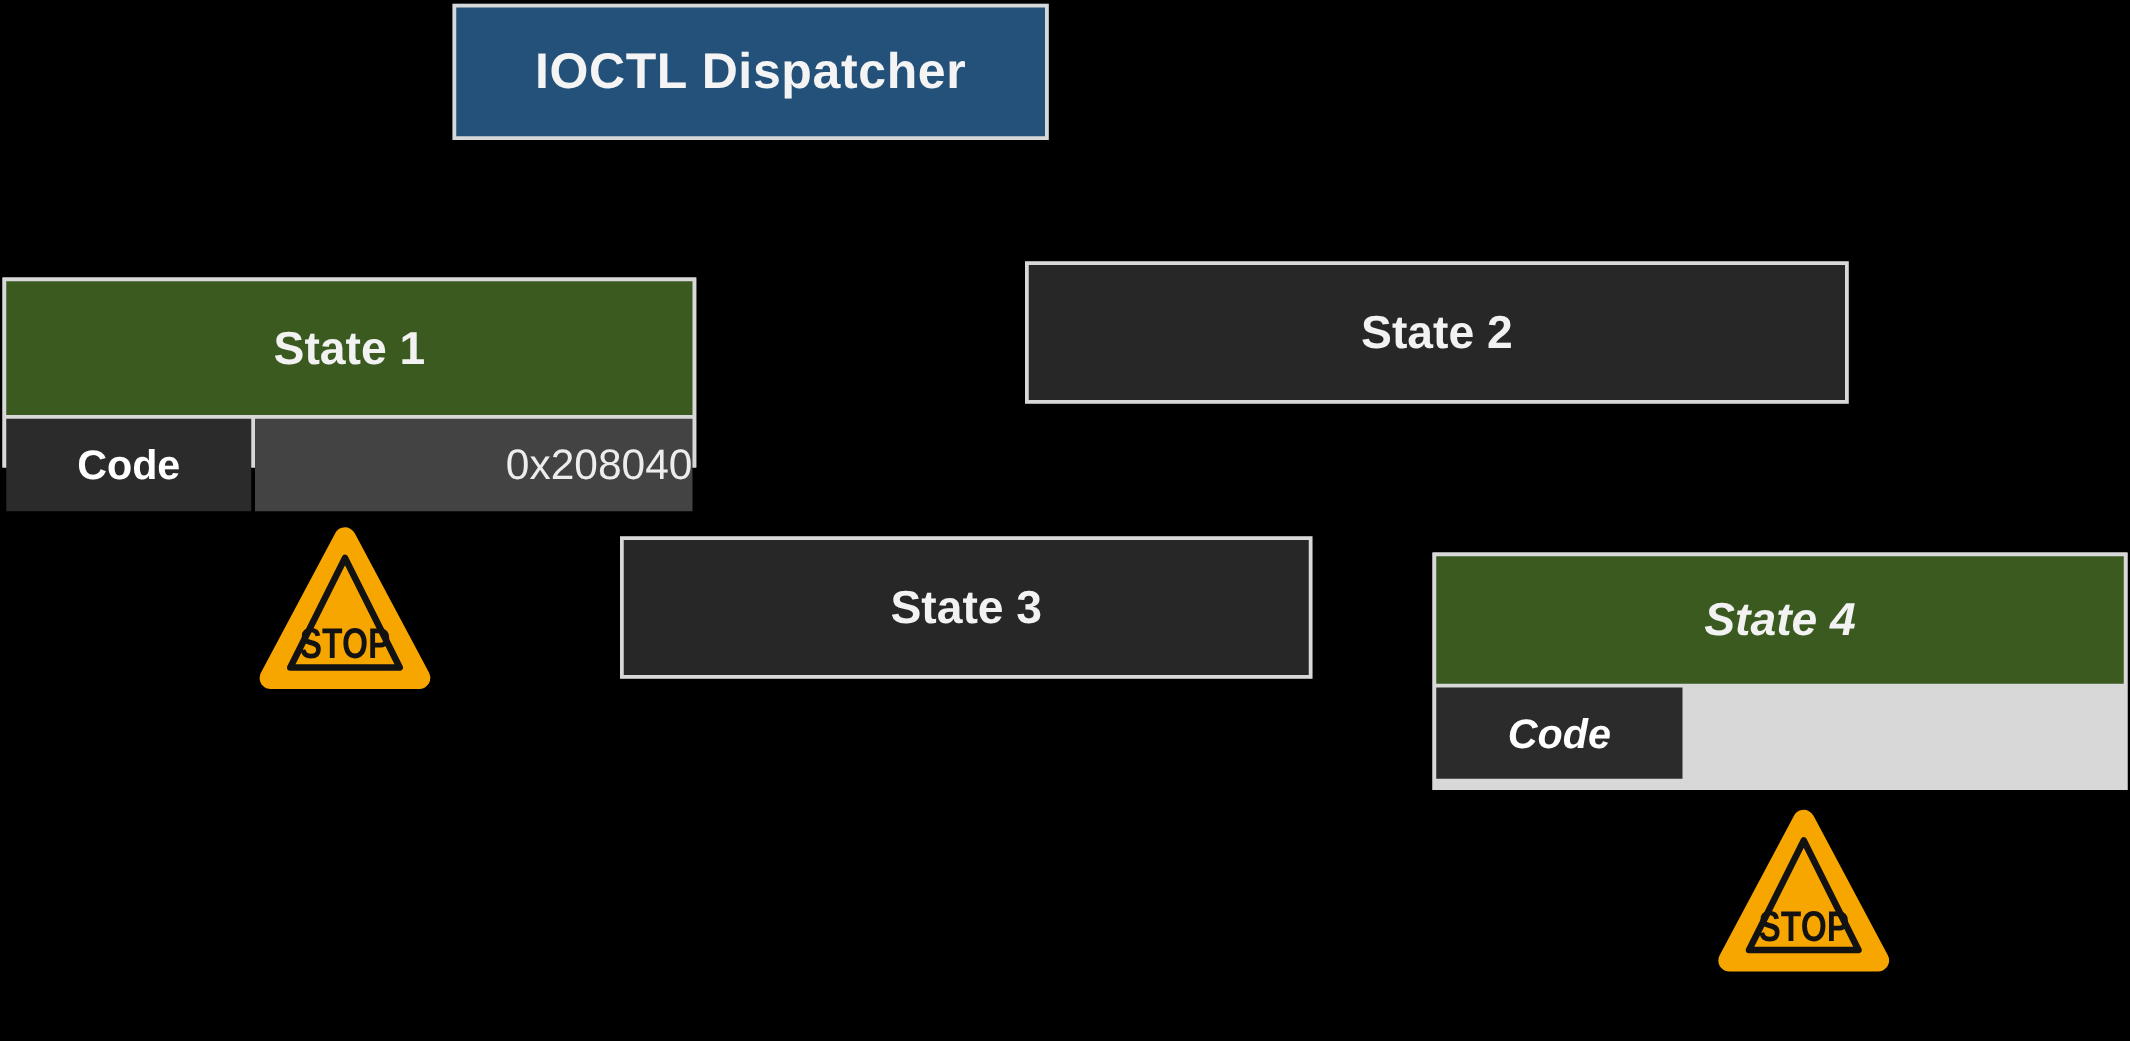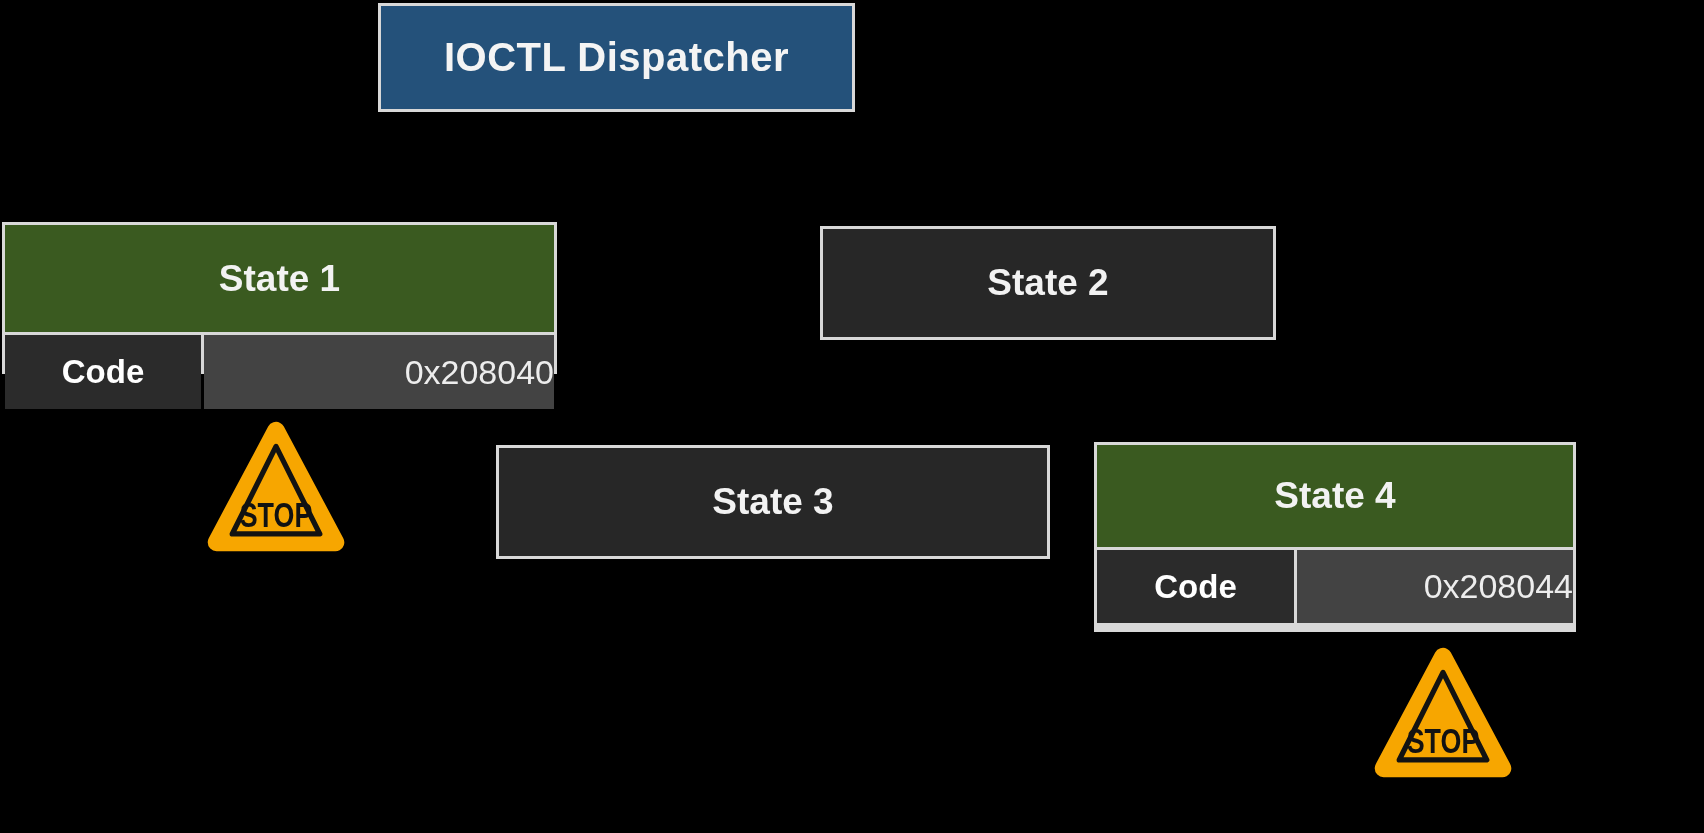--- a/index.html
+++ b/index.html
@@ -6,50 +6,50 @@
   body{
     width:1704px;height:833px;
     background:#000;
     position:relative;
     overflow:hidden;
     font-family:"Liberation Sans", sans-serif;
   }
   .abs{position:absolute;}
   
   .dispatcher{
-    left:378px;top:3px;width:477px;height:109px;
+    left:362px;top:3px;width:477px;height:109px;
     background:#24517A;
     border:3px solid #D8D8D8;
     box-sizing:border-box;
     display:flex;align-items:center;justify-content:center;
     color:#F4F4F4;font-size:40px;font-weight:bold;
     letter-spacing:0.5px;
   }
   
   .state-dark{
     background:#272727;
     border:3px solid #D8D8D8;
     box-sizing:border-box;
     display:flex;align-items:center;justify-content:center;
     color:#F2F2F2;font-size:37px;font-weight:bold;
   }
-  #state2{left:820px;top:226px;width:456px;height:114px;}
-  #state3{left:496px;top:445px;width:554px;height:114px;align-items:center;}
+  #state2{left:820px;top:209px;width:659px;height:114px;}
+  #state3{left:496px;top:429px;width:554px;height:114px;align-items:center;}
   
   .state-table{
     box-sizing:border-box;
     border:3px solid #D8D8D8;
     background:#D8D8D8; 
     display:grid;
     grid-gap:3px;
   }
   #state1{left:2px;top:222px;width:555px;height:152px;
     grid-template-columns:196px 1fr;grid-template-rows:107px 74px;}
-  #state4{left:1094px;top:442px;width:482px;height:190px;
-    grid-template-columns:197px 1fr;grid-template-rows:102px 73px;}
+  #state4{left:1146px;top:442px;width:556px;height:190px;
+    grid-template-columns:197px 1fr;grid-template-rows:102px 73px;font-style:italic;}
   .state-table .hdr{
     grid-column:1 / span 2;
     background:#3A5A20;
     display:flex;align-items:center;justify-content:center;
     color:#F2F2F2;font-size:37px;font-weight:bold;
   }
   .state-table .code-label{
     background:#2B2B2B;
     display:flex;align-items:center;justify-content:center;
     color:#ffffff;font-size:33px;font-weight:bold;
@@ -108,23 +108,20 @@
   <span>State 3</span>
 </div>
 
 <div class="abs state-table" id="state4">
   <div class="hdr">
     <span>State 4</span>
   </div>
   <div class="code-label">
     <span>Code</span>
   </div>
-  <div class="code-value">
-    <span>0x208044</span>
-  </div>
 </div>
 
 <svg class="abs stop-sign" id="stop1" viewBox="0 0 140 130" xmlns="http://www.w3.org/2000/svg">
   <path d="M70 12 L127 119 L13 119 Z" fill="#F7A600" stroke="#F7A600" stroke-width="17" stroke-linejoin="round"></path>
   <path d="M70 27 L112 111 L28 111 Z" fill="none" stroke="#121212" stroke-width="5" stroke-linejoin="round"></path>
   <text text-anchor="middle" font-weight="bold" font-size="33" fill="#121212" transform="translate(70,104) scale(0.78,1)">STOP</text>
 </svg>
 
 <svg class="abs stop-sign" id="stop2" viewBox="0 0 140 130" xmlns="http://www.w3.org/2000/svg">
   <path d="M70 12 L127 119 L13 119 Z" fill="#F7A600" stroke="#F7A600" stroke-width="17" stroke-linejoin="round"></path>

